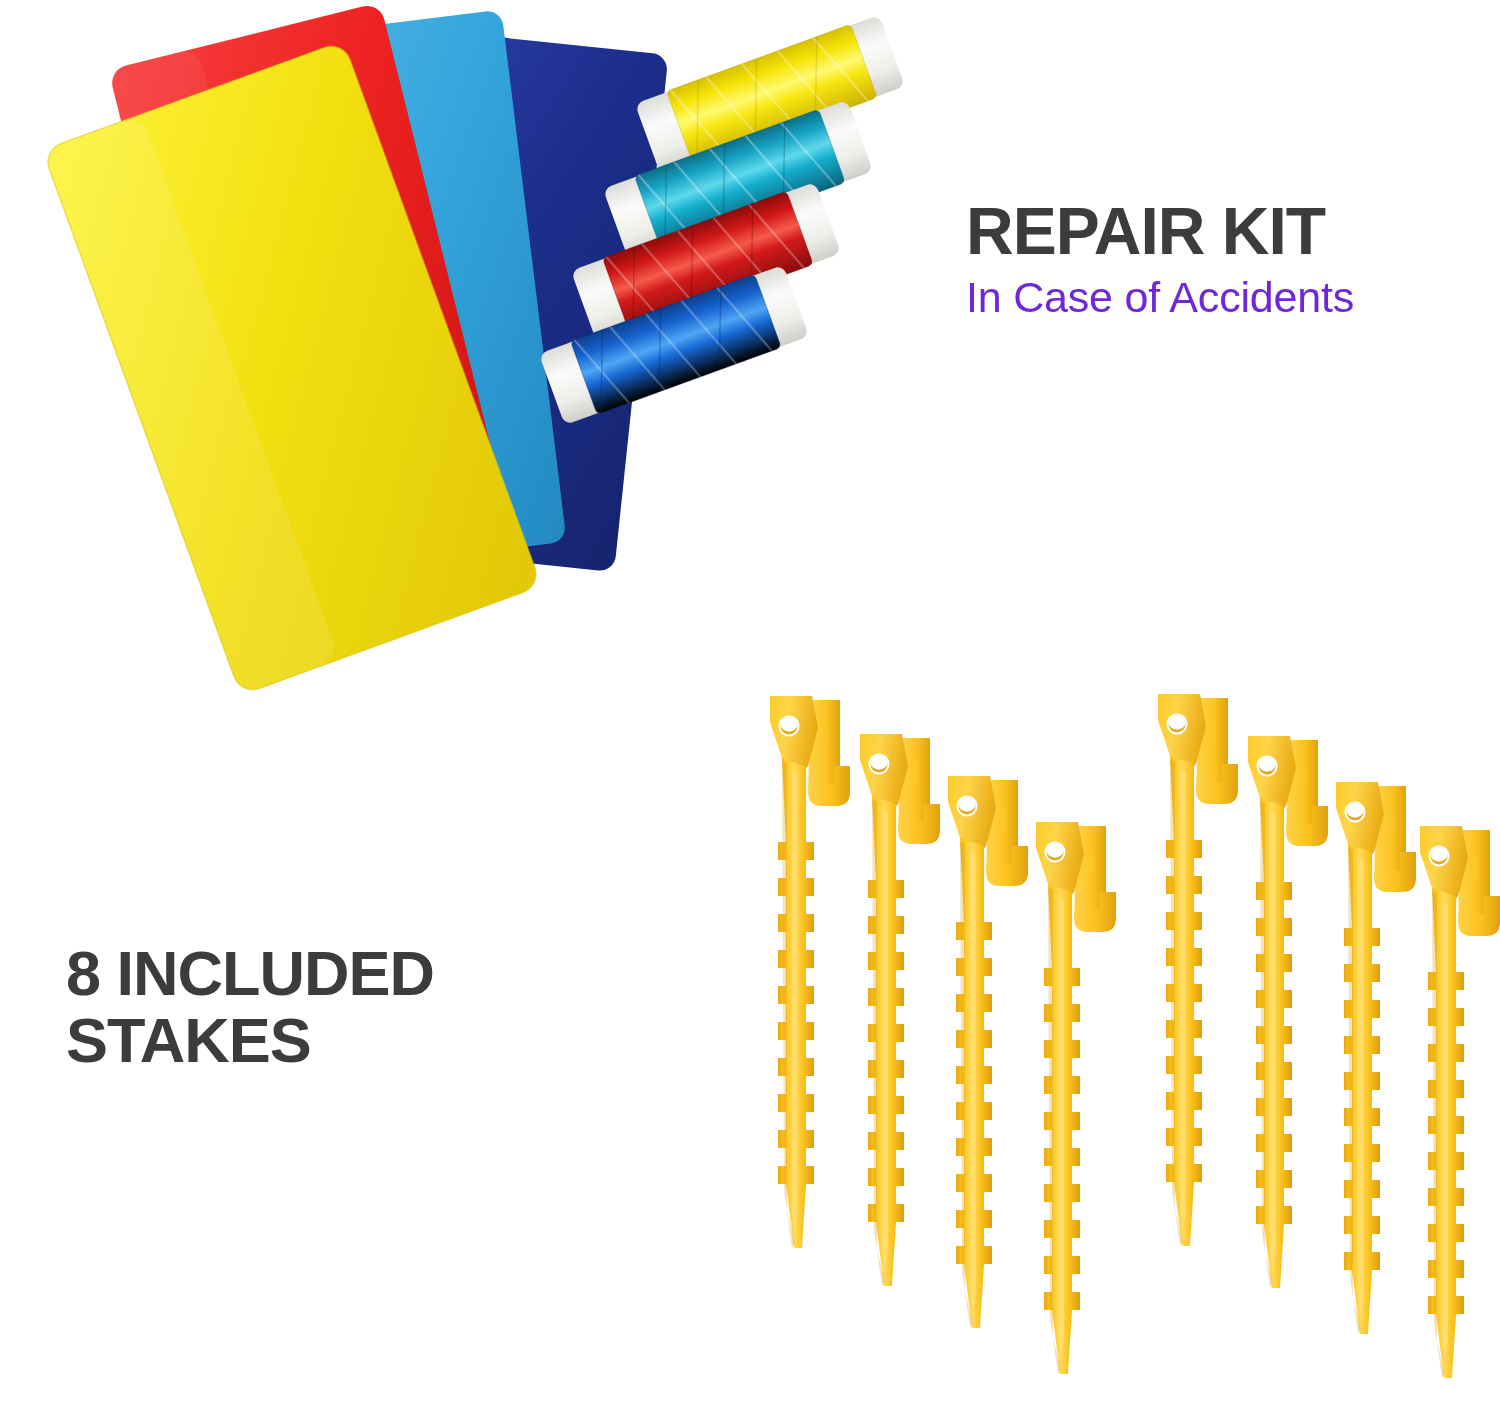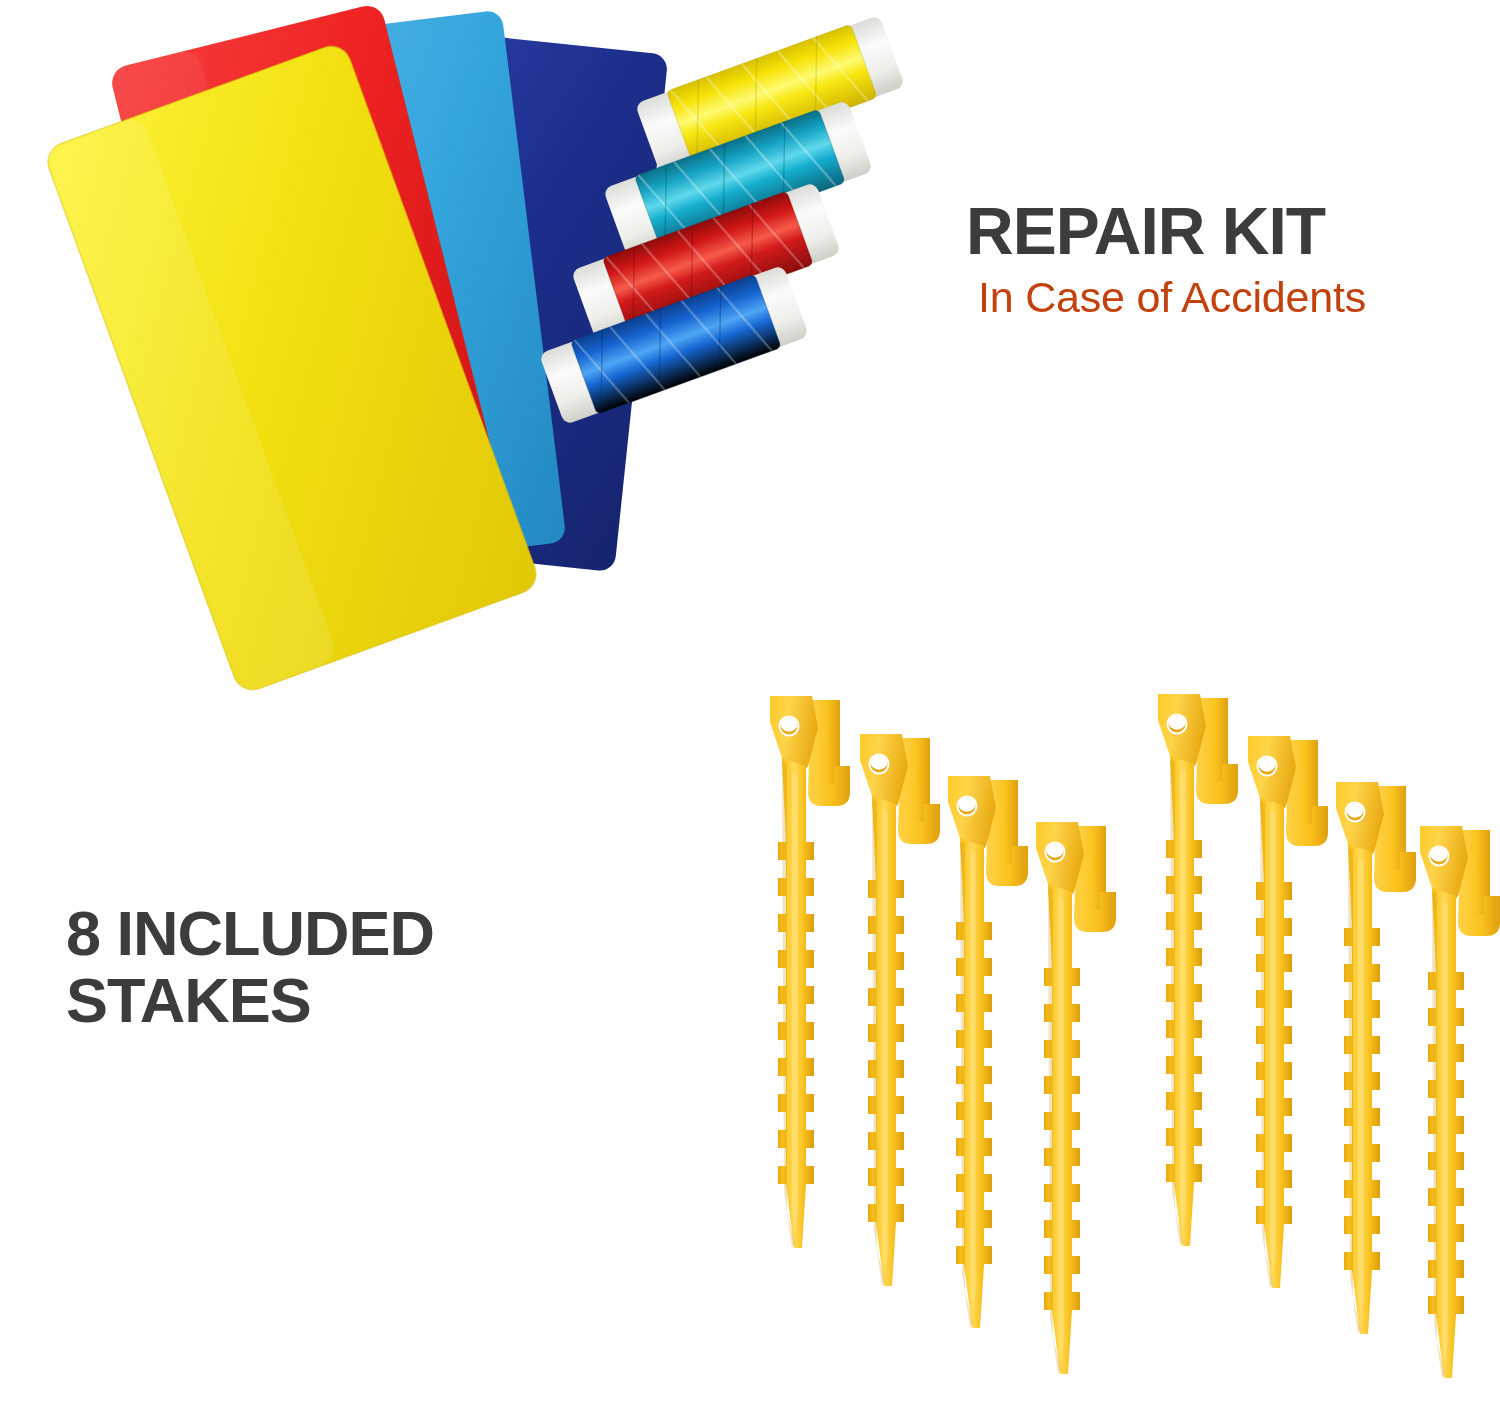--- a/index.html
+++ b/index.html
@@ -30,22 +30,22 @@
     font-weight: bold;
     letter-spacing: -0.5px;
     line-height: 1.02;
     margin: 0;
     color: #3c3c3c;
     white-space: pre-line;
   }
   .subline {
     font-weight: normal;
     line-height: 1.22;
-    margin: 12px;
-    color: #c2410c;
+    margin: 0;
+    color: #6d28d9;
     white-space: pre-line;
   }
 
   #repair-text {
     left: 966px;
     top: 198px;
     width: 520px;
   }
   #repair-text .headline {
     font-size: 66px;
@@ -59,20 +59,21 @@
 
   #stakes-text {
     left: 66px;
     top: 900px;
     width: 620px;
   }
   #stakes-text .headline {
     font-size: 63px;
     letter-spacing: -1px;
     line-height: 1.06;
+    margin-top: 40px;
   }
   #stakes-text .subline {
     font-size: 41px;
     margin-top: 12px;
     line-height: 1.28;
     letter-spacing: -0.2px;
   }
 
   
   .art {

